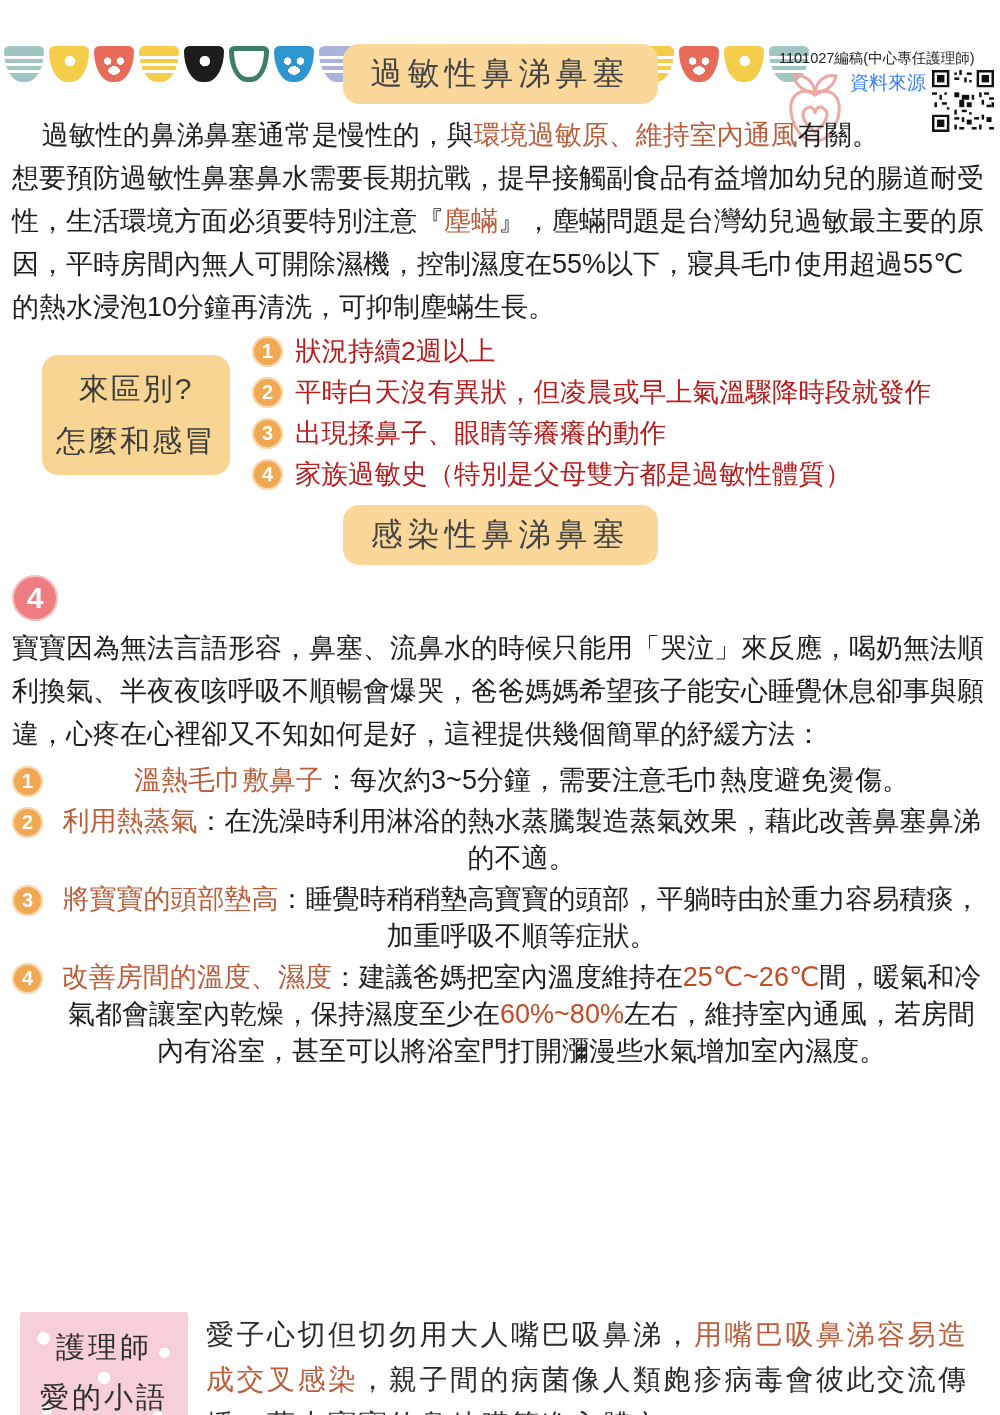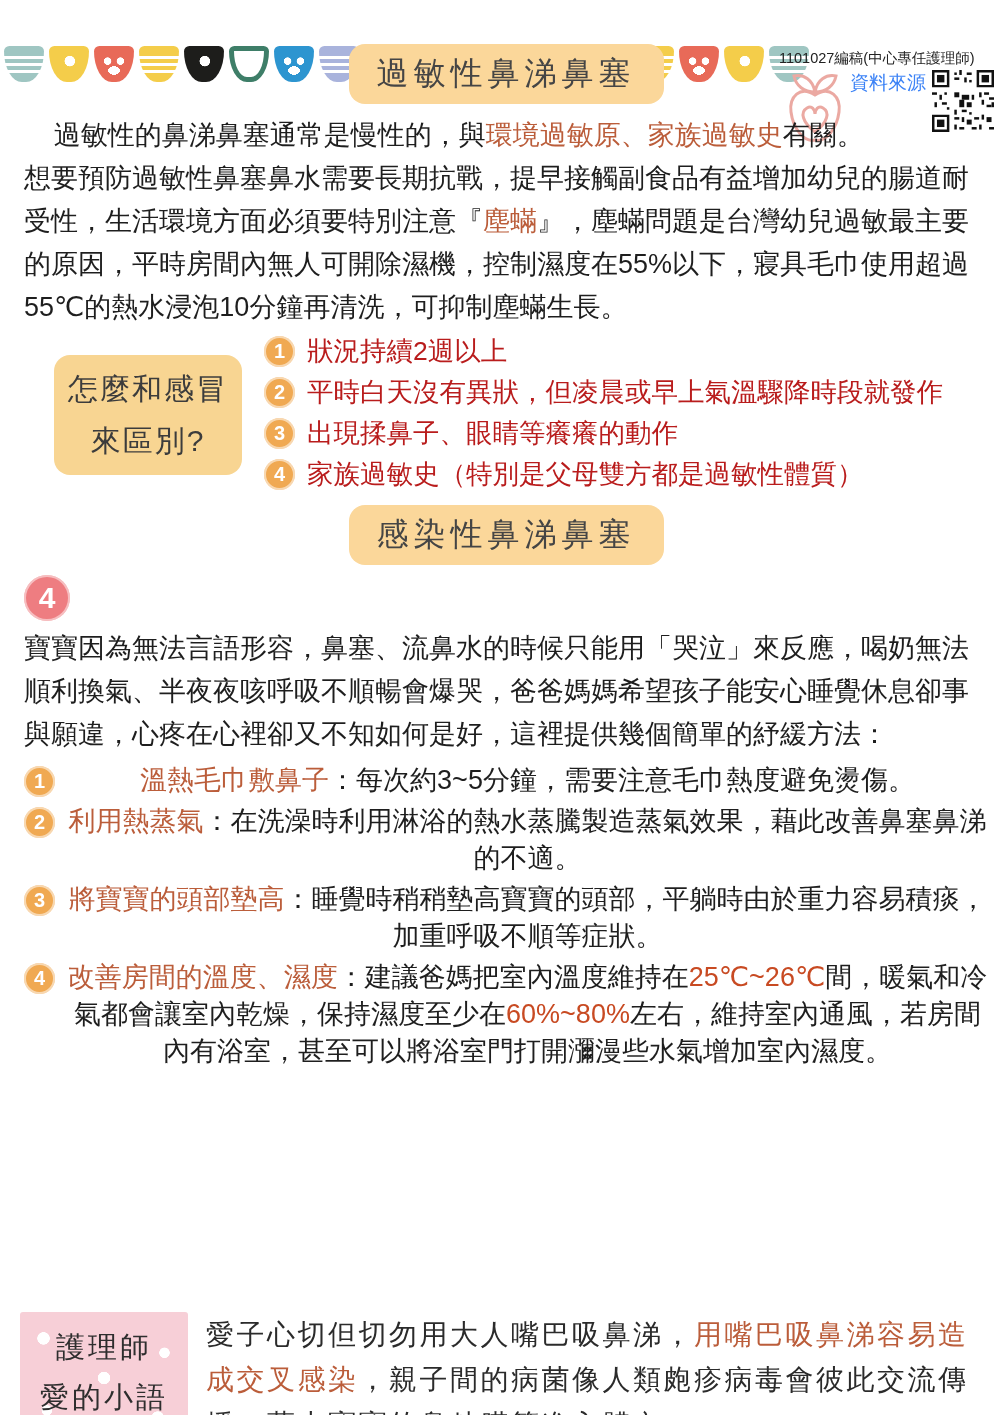--- a/index.html
+++ b/index.html
@@ -23,21 +23,21 @@
       radial-gradient(circle at 34% 42%, #fff 0 3.5px, rgba(0,0,0,0) 4px),
       radial-gradient(circle at 66% 42%, #fff 0 3.5px, rgba(0,0,0,0) 4px),
       radial-gradient(ellipse 10px 7px at 50% 68%, #fff 0 60%, rgba(0,0,0,0) 61%);}
 
   
   .credit{position:absolute;top:5px;right:6px;width:215px;text-align:left;font-size:14.5px;color:#222;}
   .credit-row{display:flex;justify-content:flex-end;align-items:flex-start;gap:6px;margin-top:2px;}
   .credit-source{font-size:19px;color:#3b82f6;}
 
   
-  main{padding:0 12px;position:relative;margin-left:12px;}
+  main{padding:0 12px;position:relative;}
   .badge{display:block;width:max-content;margin:44px auto 10px;
          background:#fbd79a;border-radius:16px;padding:8px 28px;
          font-size:32px;letter-spacing:5px;color:#454545;}
   .badge.second{margin-top:8px;}
   p.body-text{font-size:27px;line-height:43px;margin:0;color:#1e1e1e;}
   .indent{text-indent:1.1em;}
   .hl{color:#bb5d3a;}
   .val{color:#c84a22;}
 
   
@@ -164,26 +164,26 @@
           </g>
         </svg>
       </span>
     </div>
   </div>
 
   <main>
 
     <div class="badge">過敏性鼻涕鼻塞</div>
 
-    <p class="body-text indent"><span>過敏性的鼻涕鼻塞通常是慢性的，與</span><span class="hl">環境過敏原、家族過敏史</span><span>有關。</span><br><span>想要預防過敏性鼻塞鼻水需要長期抗戰，提早接觸副食品有益增加幼兒的腸道耐受性，生活環境方面必須要特別注意『</span><span class="hl">塵蟎</span><span>』，塵蟎問題是台灣幼兒過敏最主要的原因，平時房間內無人可開除濕機，控制濕度在55%以下，寢具毛巾使用超過55℃的熱水浸泡10分鐘再清洗，可抑制塵蟎生長。</span></p>
+    <p class="body-text indent"><span>過敏性的鼻涕鼻塞通常是慢性的，與</span><span class="hl">環境過敏原、維持室內通風</span><span>有關。</span><br><span>想要預防過敏性鼻塞鼻水需要長期抗戰，提早接觸副食品有益增加幼兒的腸道耐受性，生活環境方面必須要特別注意『</span><span class="hl">塵蟎</span><span>』，塵蟎問題是台灣幼兒過敏最主要的原因，平時房間內無人可開除濕機，控制濕度在55%以下，寢具毛巾使用超過55℃的熱水浸泡10分鐘再清洗，可抑制塵蟎生長。</span></p>
 
     <section class="diff">
       <div class="diff-box">
+        <div>來區別?</div>
         <div>怎麼和感冒</div>
-        <div>來區別?</div>
       </div>
       <div class="diff-list">
         <div class="diff-row">
           <span class="ncirc">1</span>
           <span class="diff-text">狀況持續2週以上</span>
         </div>
         <div class="diff-row">
           <span class="ncirc">2</span>
           <span class="diff-text">平時白天沒有異狀，但凌晨或早上氣溫驟降時段就發作</span>
         </div>

